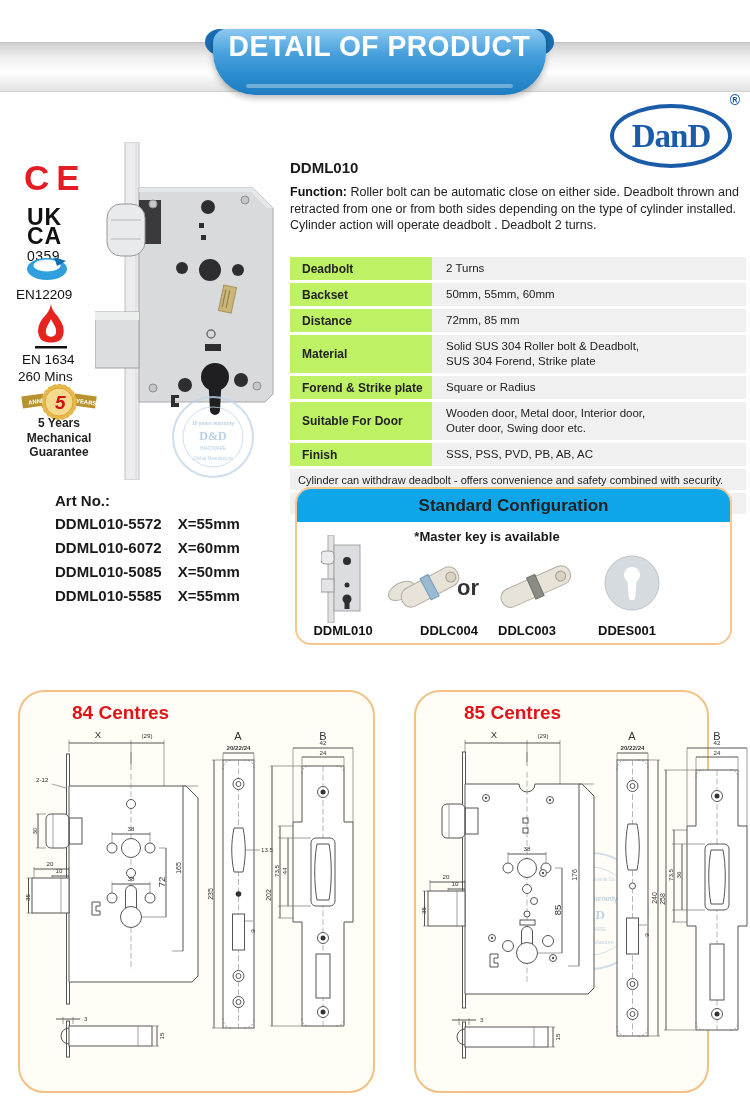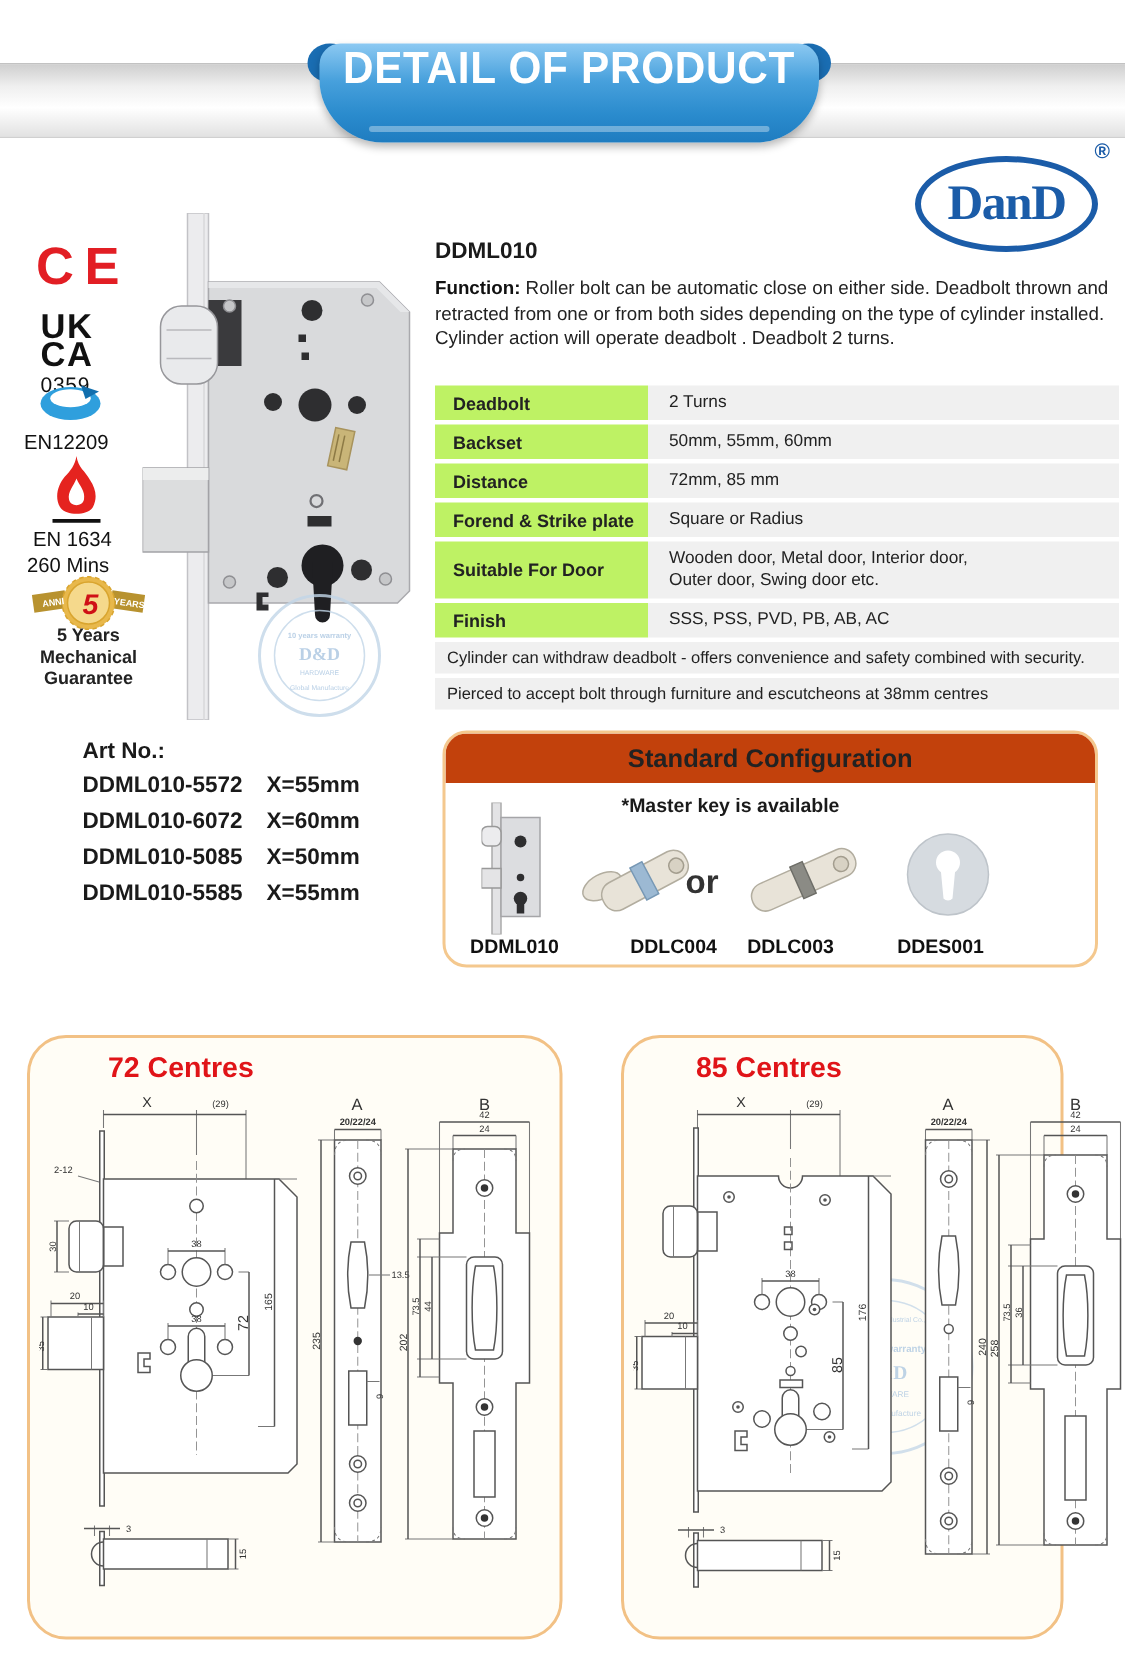--- a/index.html
+++ b/index.html
@@ -54,21 +54,21 @@
 
   
   .artno{position:absolute;left:55px;top:492px;font-size:15px;font-weight:bold;color:#1a1a1a;}
   .artno-h{margin-bottom:3px;}
   .artno-line{line-height:24px;display:flex;}
   .artno-line .x{margin-left:16px;}
 
   
   .config{position:absolute;left:295px;top:487px;width:437px;height:158px;border:2px solid #f4c88e;
           border-radius:16px;background:#fff;overflow:hidden;box-sizing:border-box;}
-  .config-header{height:33px;background:#c2410c;display:flex;align-items:center;justify-content:center;
+  .config-header{height:33px;background:#0ea5e9;display:flex;align-items:center;justify-content:center;
           font-size:17px;font-weight:bold;color:#222;}
   .config-note{position:absolute;left:60px;top:40px;width:260px;text-align:center;font-size:13px;font-weight:bold;}
   .config-or{position:absolute;left:160px;top:86px;font-size:22px;font-weight:bold;color:#333;}
   .config-img{position:absolute;}
   .cfg-label{position:absolute;font-size:13px;font-weight:bold;text-align:center;color:#111;}
 
   
   .panel{position:absolute;top:690px;height:403px;border:2px solid #f2c185;border-radius:26px;
          background:#fffdf6;box-sizing:border-box;}
   .panel-72{left:18px;width:357px;}
@@ -204,20 +204,25 @@
     </div>
     <div class="spec-row">
       <div class="spec-label">Backset</div>
       <div class="spec-value">50mm, 55mm, 60mm</div>
     </div>
     <div class="spec-row">
       <div class="spec-label">Distance</div>
       <div class="spec-value">72mm, 85 mm</div>
     </div>
     <div class="spec-row">
+      <div class="spec-label">Material</div>
+      <div class="spec-value">Solid SUS 304 Roller bolt &amp; Deadbolt,
+SUS 304 Forend, Strike plate</div>
+    </div>
+    <div class="spec-row">
       <div class="spec-label">Forend &amp; Strike plate</div>
       <div class="spec-value">Square or Radius</div>
     </div>
     <div class="spec-row">
       <div class="spec-label">Suitable For Door</div>
       <div class="spec-value">Wooden door, Metal door, Interior door,
 Outer door, Swing door etc.</div>
     </div>
     <div class="spec-row">
       <div class="spec-label">Finish</div>
@@ -286,21 +291,21 @@
     </svg>
 
     <div class="config-or">or</div>
     <div class="cfg-label" style="left:8px;top:134px;width:76px">DDML010</div>
     <div class="cfg-label" style="left:112px;top:134px;width:80px">DDLC004</div>
     <div class="cfg-label" style="left:190px;top:134px;width:80px">DDLC003</div>
     <div class="cfg-label" style="left:295px;top:134px;width:70px">DDES001</div>
   </div>
 
   <div class="panel panel-72">
-    <div class="panel-title">72 Centres</div>
+    <div class="panel-title">84 Centres</div>
     <svg class="drawing" width="342" height="358" viewBox="0 0 342 358">
 
       <path class="thin" d="M43,26 V14 M105,26 V44 M105,14 V38 M138,14 V60"></path>
       <path class="ln" d="M43,17 H138"></path>
       <text class="dim9" x="72" y="12" text-anchor="middle">X</text>
       <text class="dim6" x="121" y="12" text-anchor="middle">(29)</text>
       <rect x="40.5" y="28" width="3" height="250" class="lnw"></rect>
       <path class="lnw" d="M43,60 L160,60 L172,72 L172,250 L166,256 L43,256 Z"></path>
       <line class="cl" x1="105" y1="48" x2="105" y2="244"></line>
 

